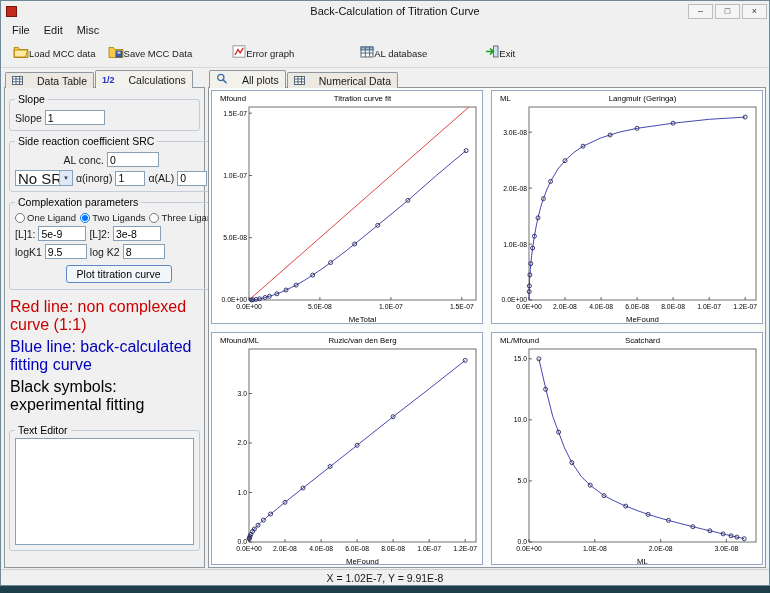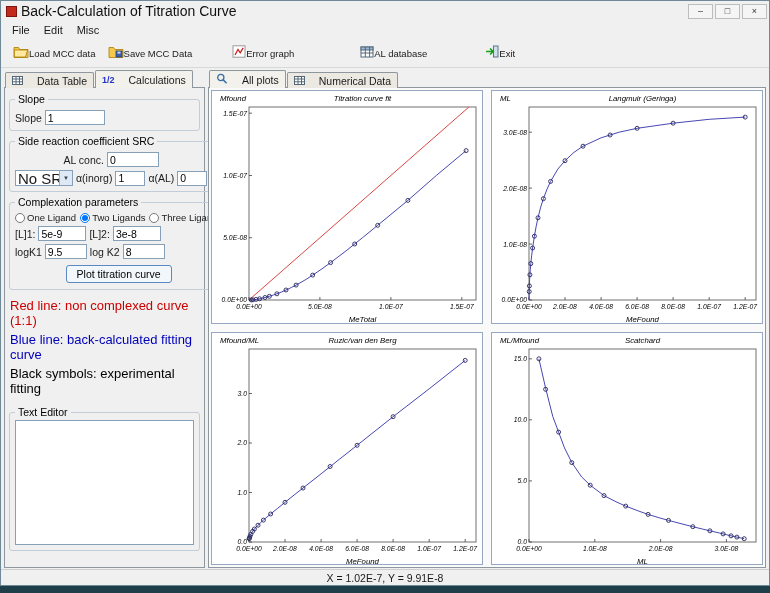--- a/index.html
+++ b/index.html
@@ -3,21 +3,21 @@
 <meta charset="utf-8">
 <style>
   * { box-sizing: border-box; margin: 0; padding: 0; }
   html,body { width:770px; height:593px; overflow:hidden; background:#dfe3e6;
               font-family:"Liberation Sans", sans-serif; font-size:11px; color:#1a1a1a; }
   .window { width:770px; height:586px; background:#f0f0f0; border:1px solid #6d8a96;
             display:flex; flex-direction:column; }
   
   .titlebar { height:20px; display:flex; align-items:center; background:#f0f0f0; position:relative; }
   .app-icon { width:11px; height:11px; margin:0 5px; background:#c22a1e; border:1px solid #7c150d; }
-  .title { position:absolute; left:0; right:0; text-align:left; font-size:14px; color:#111; pointer-events:none;margin-left:20px; }
+  .title { position:absolute; left:0; right:0; text-align:center; font-size:11px; color:#111; pointer-events:none;margin-left:20px; }
   .win-controls { margin-left:auto; display:flex; z-index:2; }
   .win-btn { width:25px; height:15px; display:flex; align-items:center; justify-content:center;
              font-size:9px; color:#333; border:1px solid #bdbdbd; background:#f5f5f5; margin-right:2px; }
   
   .menubar { height:17px; display:flex; align-items:center; padding-left:4px; background:#f0f0f0; }
   .menu-item { padding:1px 7px; font-size:11px; }
   
   .toolbar { height:30px; display:flex; align-items:center; background:#f0f0f0;
              border-bottom:1px solid #d8d8d8; padding-left:6px; }
   .tool-btn { display:flex; flex-direction:row; align-items:center; justify-content:center;
@@ -50,28 +50,28 @@
   .combo-text { flex:1; padding-left:2px; font-size:15px; overflow:hidden; white-space:nowrap; }
   .combo-btn { width:13px; height:100%; background:#dfe9f5; border-left:1px solid #9ab0c8;
                display:flex; align-items:center; justify-content:center; font-size:6px; color:#345; }
   .radio-row { display:flex; align-items:center; gap:4px; margin-top:2px; }
   .radio { display:flex; align-items:center; gap:2px; font-size:9.5px; white-space:nowrap; }
   .radio input { width:10px; height:10px; margin:0; }
   .btn { display:block; margin:6px auto 1px auto; font-size:10.5px; padding:2px 10px;
          border:1px solid #5c89c4; background:#f2f7fc; border-radius:3px;
          font-family:"Liberation Sans", sans-serif; }
   .legend-lines { margin:4px 1px 6px 1px; }
-  .legend-line { font-size:13px; margin-bottom:4px; }
+  .legend-line { font-size:16px; margin-bottom:4px; }
   .legend-red { color:#cc0000; } .legend-blue { color:#0000bb; } .legend-black { color:#000; }
   .texteditor-fs { flex:1; display:flex; flex-direction:column; min-height:0; margin-bottom:12px; }
   .texteditor { flex:1; width:100%; border:1px solid #86a0b8; background:#fff; resize:none;
                 overflow-y:scroll; font-family:"Liberation Sans", sans-serif; font-size:10.5px; }
   
   .charts-grid { display:grid; grid-template-columns:1fr 1fr; grid-template-rows:1fr 1fr;
-                 gap:8px; width:100%; height:100%;font-style:italic; }
+                 gap:8px; width:100%; height:100%; }
   .chart-cell { border:1px solid #97a8c4; background:#fff; overflow:hidden; position:relative; }
   
   .statusbar { height:16px; background:#f0f0f0; border-top:1px solid #cfcfcf;
                display:flex; align-items:center; justify-content:center; font-size:10.5px; }
   .taskbar-strip { width:770px; height:7px; background:#1e3f4a; }
 </style>
 </head>
 <body>
 
 <div class="window">

